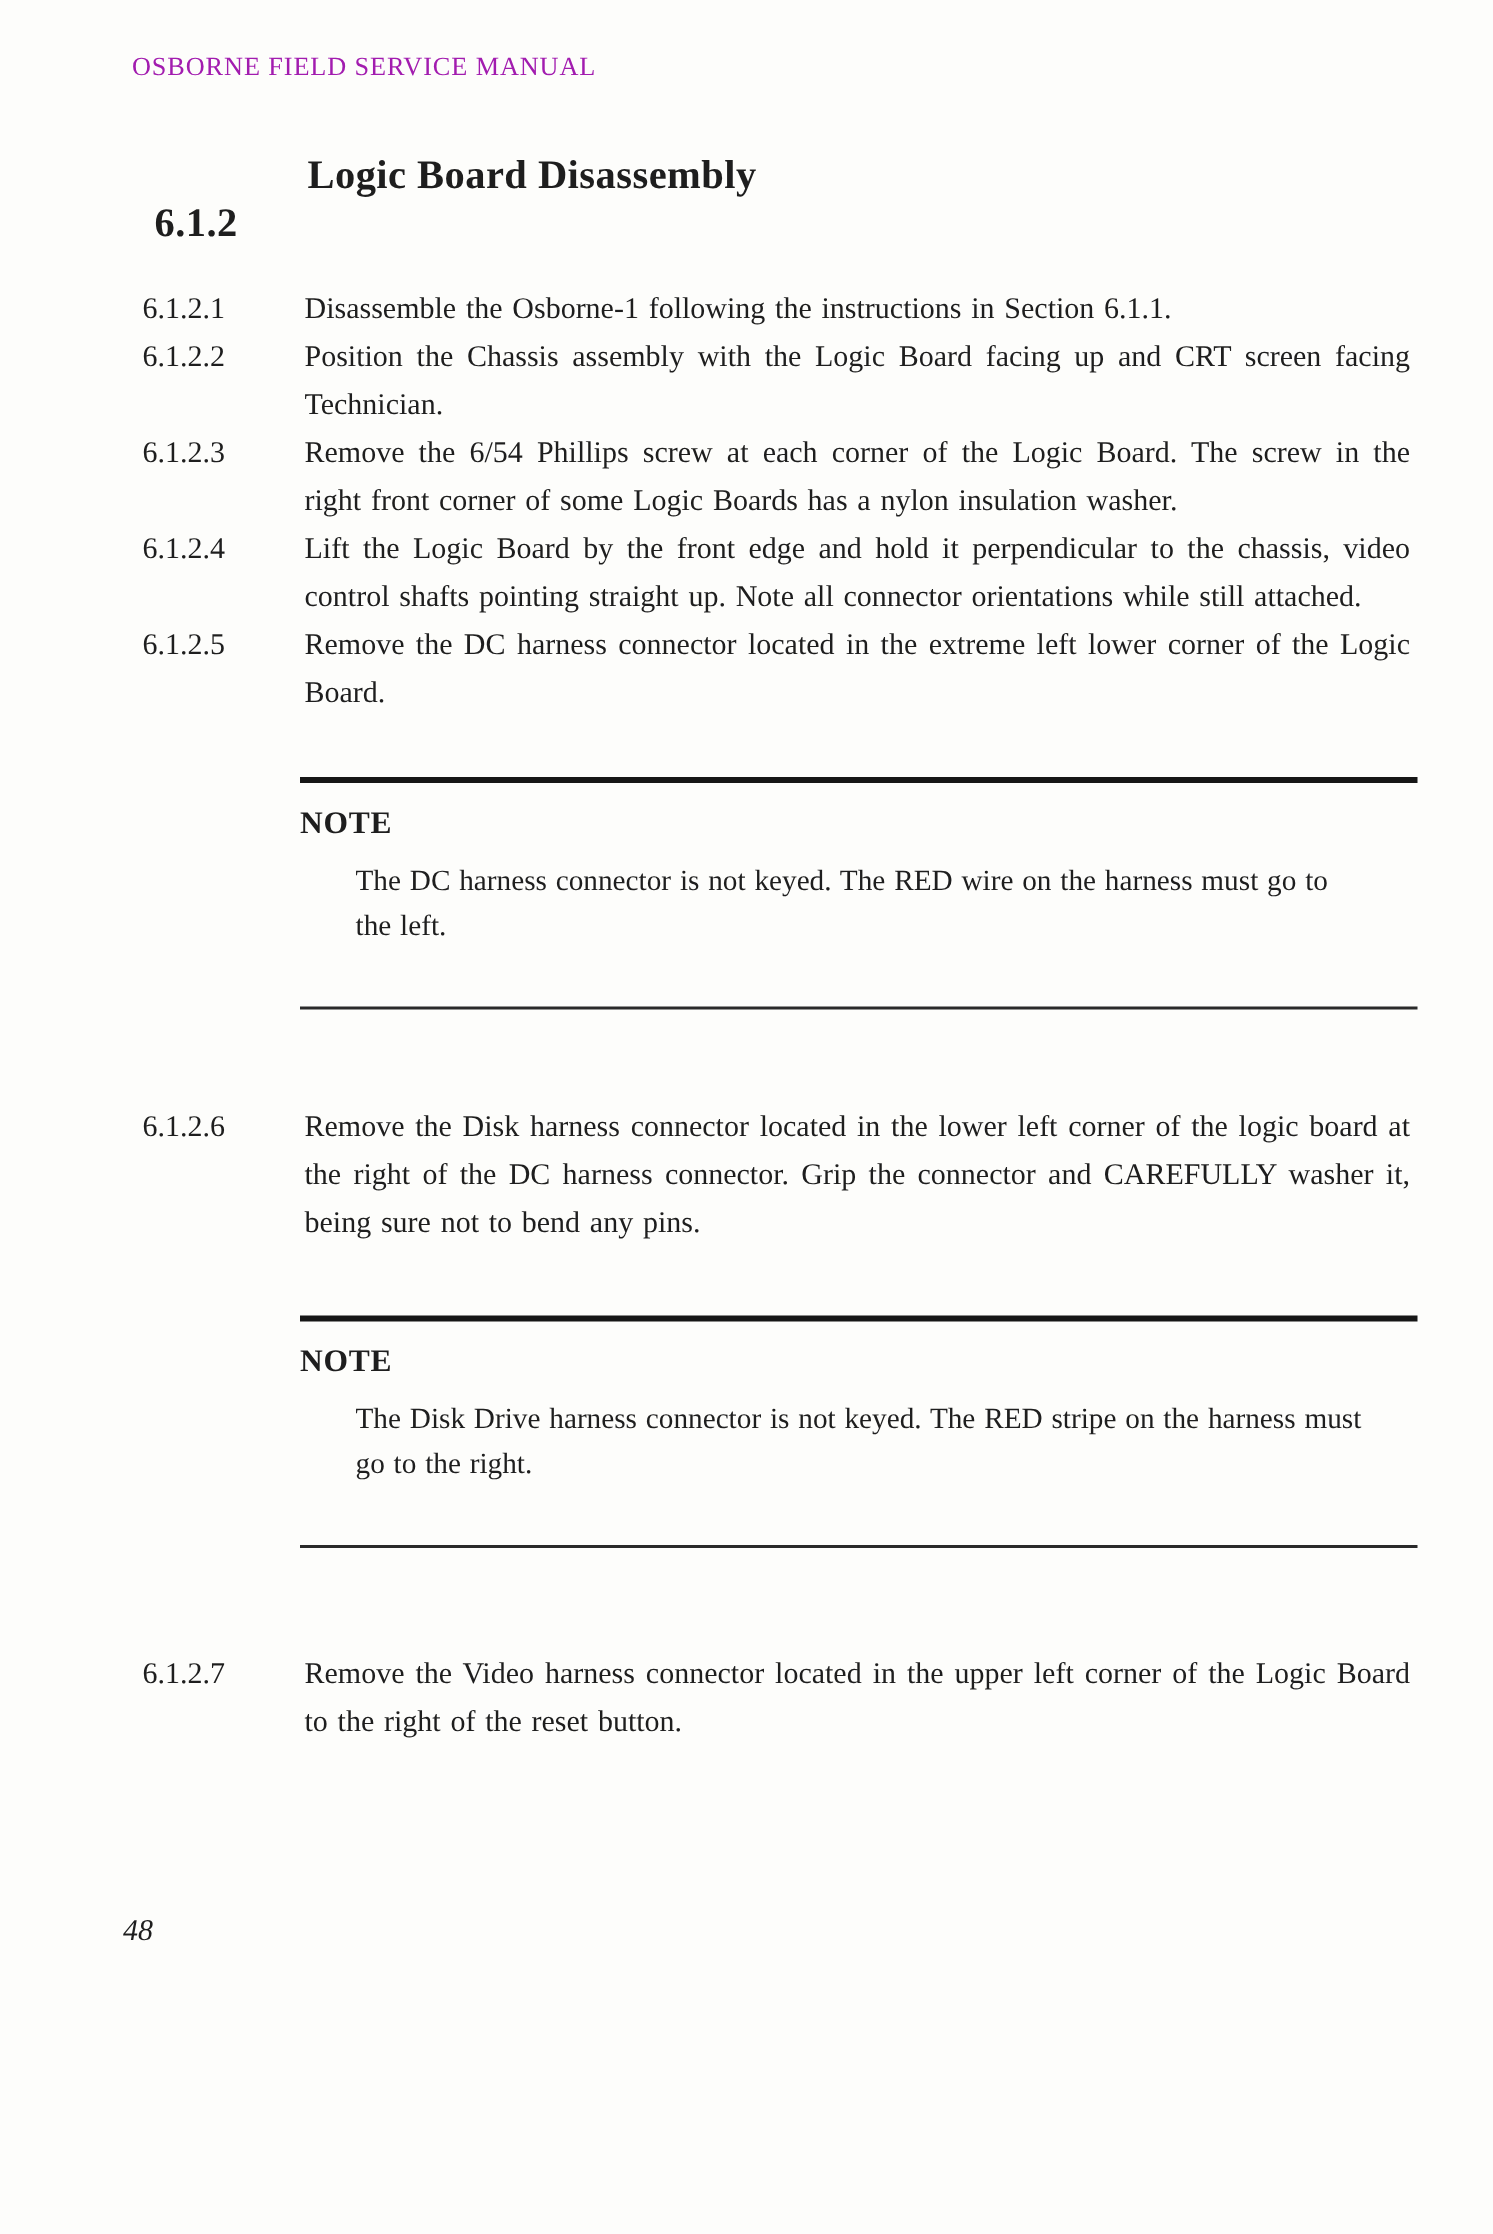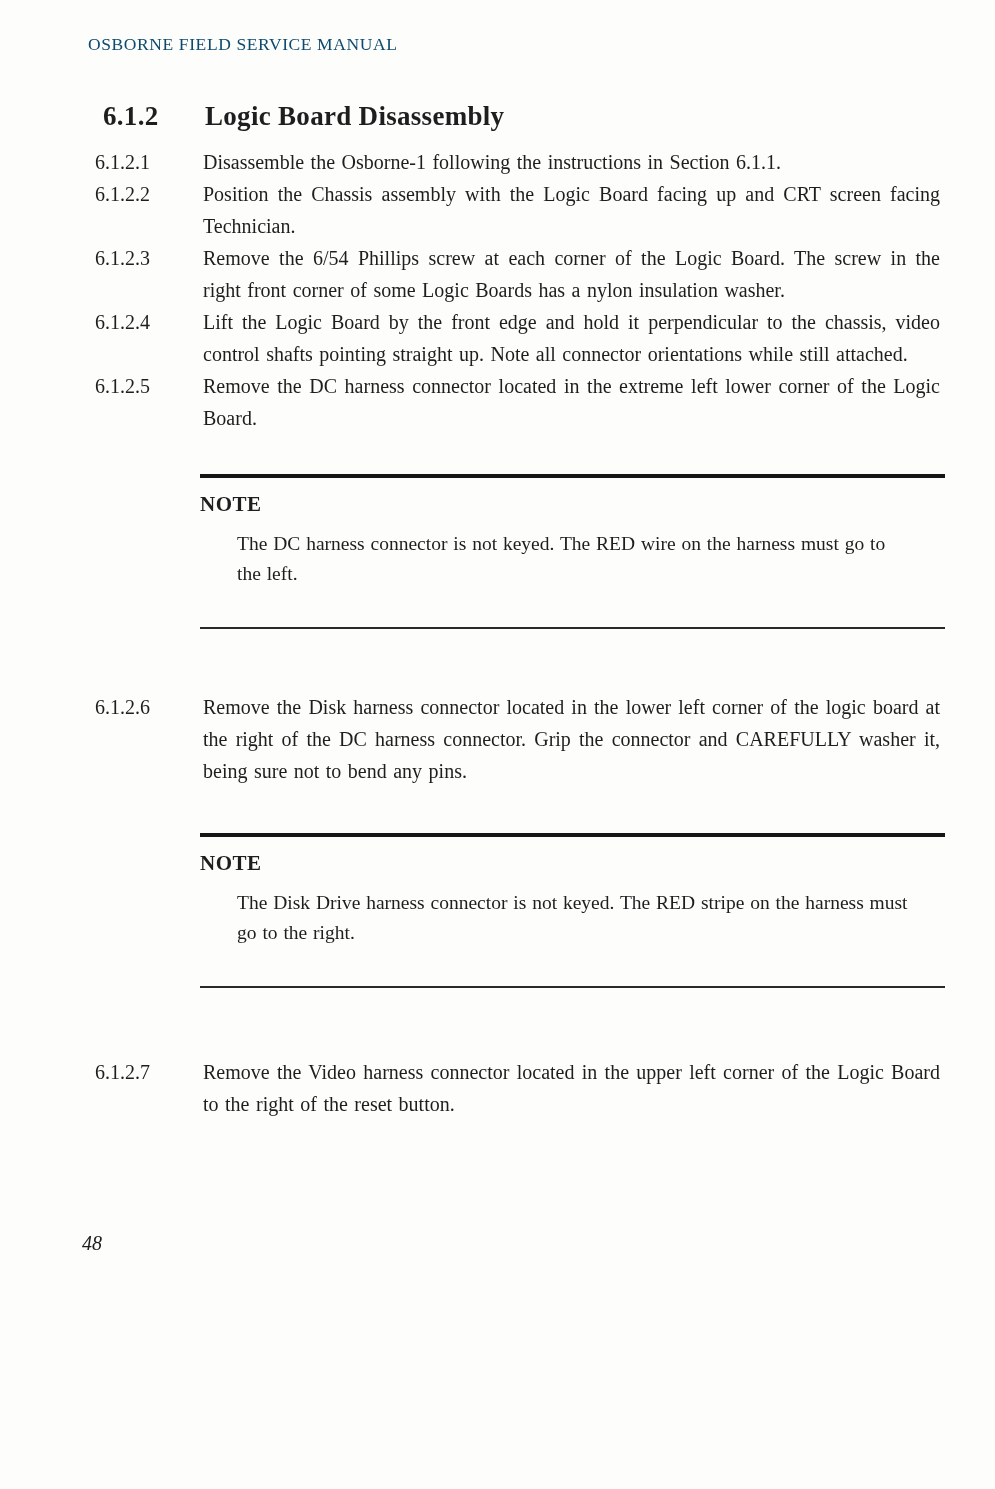--- a/index.html
+++ b/index.html
@@ -9,31 +9,31 @@
     font-family: "Liberation Serif", serif;
     color: #1e1e1e;
     overflow: hidden;
   }
   .page { position: relative; width: 995px; height: 1489px; }
 
   .doc-header {
     margin: 34px 55px 0 88px;
     font-size: 17.5px;
     letter-spacing: 0.6px;
-    color: #0c4a6e;
+    color: #a21caf;
   }
 
   .section-heading {
     display: flex;
     margin: 46px 55px 0 103px;
     font-size: 27px;
     font-weight: bold;
     letter-spacing: 0.3px;
   }
-  .section-heading .sec-num { width: 102px; flex-shrink: 0; }
+  .section-heading .sec-num { width: 102px; flex-shrink: 0; margin-top: 32px; }
 
   .step {
     display: flex;
     margin-left: 95px;
     margin-right: 55px;
     font-size: 20px;
     line-height: 32px;
   }
   .step-number { width: 108px; flex-shrink: 0; }
   .step-text { flex: 1; text-align: justify; word-spacing: 1.5px; }
@@ -57,21 +57,21 @@
     margin: 12px 34px 38px 37px;
     word-spacing: 1px;
   }
 
   .page-number {
     margin: 112px 0 0 82px;
     font-size: 20px;
     font-style: italic;
   }
 
-  .mt30 { margin-top: 14px; }
+  .mt30 { margin-top: 26px; }
   .mt20 { }
   .mt40 { margin-top: 40px; }
   .mt62 { margin-top: 62px; }
   .mt46 { margin-top: 46px; }
   .mt68 { margin-top: 68px; }
 </style>
 </head>
 <body>
 
 <div class="page">

